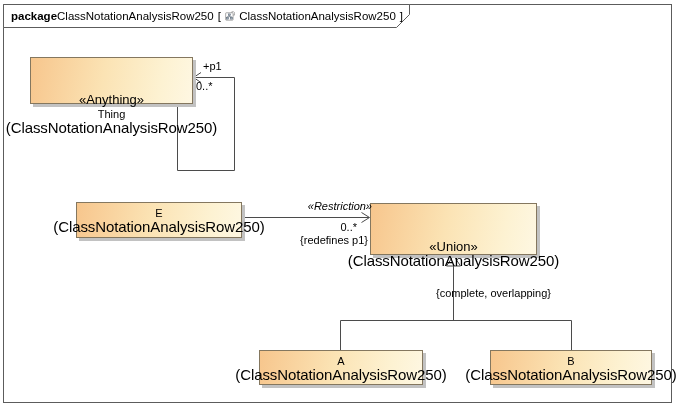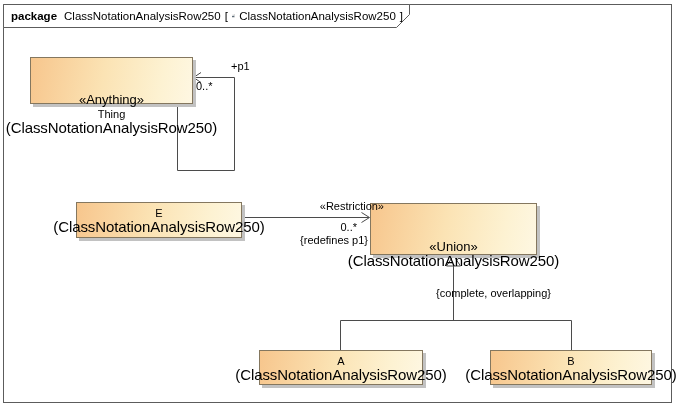--- a/index.html
+++ b/index.html
@@ -12,21 +12,21 @@
     position:absolute; left:3px; top:4px; width:669px; height:399px;
     border:1px solid #5c5c5c; box-sizing:border-box;
   }
   
   .tab-shape { position:absolute; left:3px; top:4px; }
   .tab-content {
     position:absolute; left:3px; top:4px; width:404px; height:23px;
     display:flex; align-items:center; padding-left:8px; box-sizing:border-box;
     font-size:11.5px; white-space:nowrap;
   }
-  .tab-content .kind { font-weight:bold; margin-right:7px; }
+  .tab-content .kind { font-weight:bold; }
   .tab-content .brk  { margin:0 4px; }
   .tab-content .dname { margin-left:4px; }
   
   .wires { position:absolute; left:0; top:0; width:679px; height:410px; }
   
   .uml-class {
     position:absolute; box-sizing:border-box;
     border:1px solid #84775f;
     background:linear-gradient(100deg,#f7c68d 0%,#fbe3b4 45%,#fdf2d2 80%,#fef7e2 100%);
     box-shadow:3px 3px 0 #c2c2c2;
@@ -37,23 +37,23 @@
   .uml-class .cname  { font-weight:normal; font-size:11px; }
   .uml-class .pkg    { font-size:15px; letter-spacing:-0.1px; }
   .cls-thing { left:30px;  top:57px;  width:163px; height:47px; padding-top:3px; }
   .cls-e     { left:76px;  top:202px; width:166px; height:36px; padding-top:3px; }
   .cls-union { left:370px; top:203px; width:167px; height:52px; padding-top:4px; padding-bottom:12px; }
   .cls-union .spacer { flex:1; }
   .cls-a     { left:259px; top:350px; width:164px; height:35px; padding-top:3px; }
   .cls-b     { left:490px; top:350px; width:162px; height:35px; padding-top:3px; }
   
   .lbl { position:absolute; font-size:11px; line-height:12px; white-space:nowrap; }
-  .lbl-p1        { left:212px; top:60px;padding-left:19px; }
+  .lbl-p1        { left:184px; top:60px;padding-left:19px; }
   .lbl-selfmult  { left:196px; top:80px; }
-  .lbl-restrict  { left:264px; top:200px; width:120px; text-align:right; }
+  .lbl-restrict  { left:252px; top:200px; width:120px; text-align:right;font-style:italic; }
   .lbl-restmult  { left:248px; top:221px; width:109px; text-align:right; }
   .lbl-redefines { left:248px; top:234px; width:120px; text-align:right; }
   .lbl-complete  { left:436px; top:287px;text-align:center; }
 </style>
 </head>
 <body>
 
 <div class="canvas">
 
   <div class="frame"></div>

